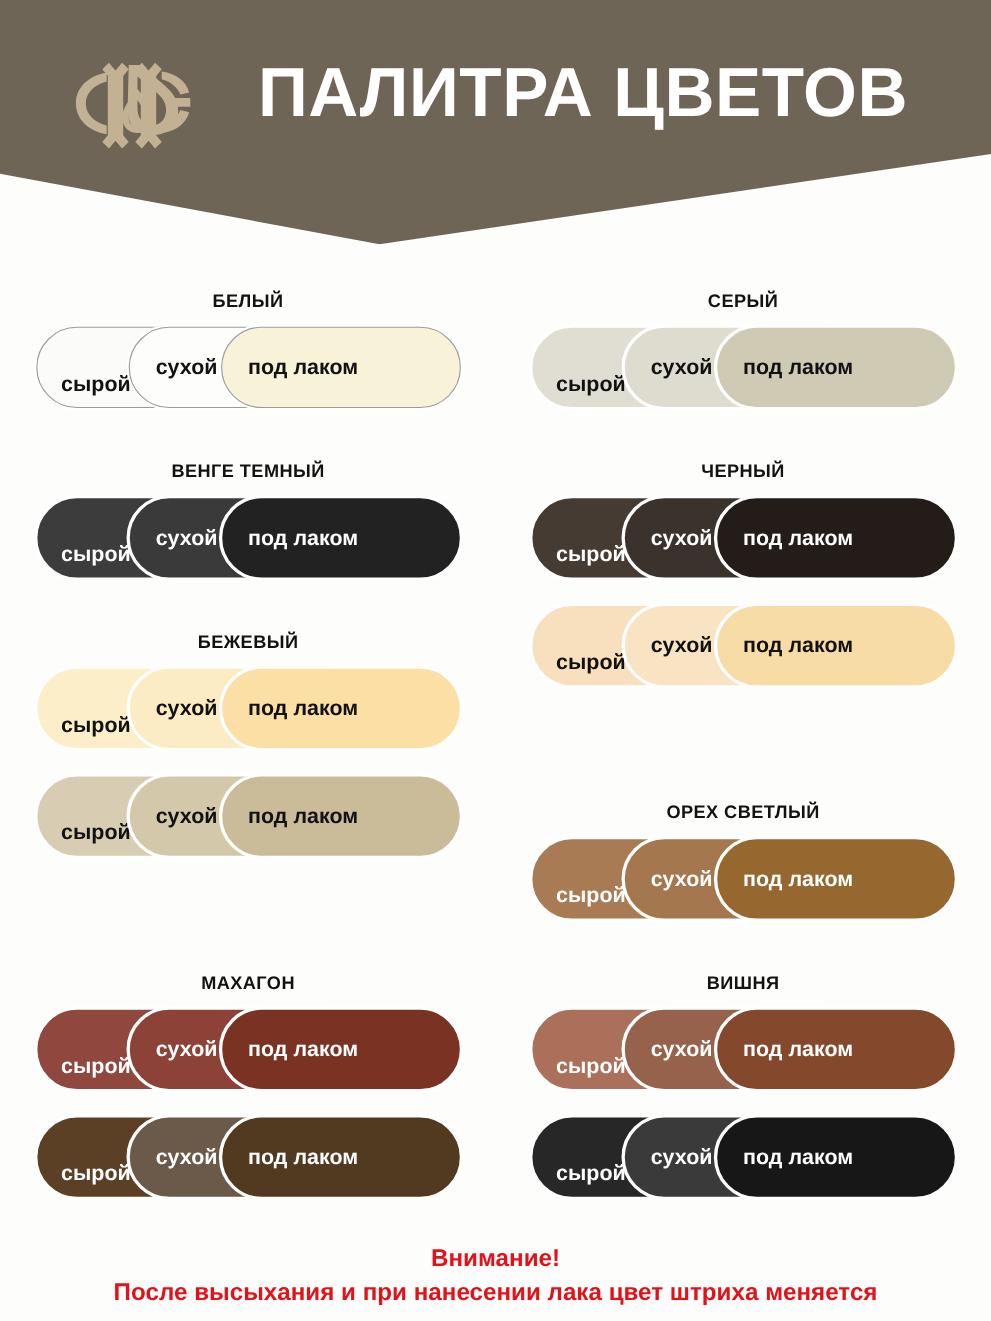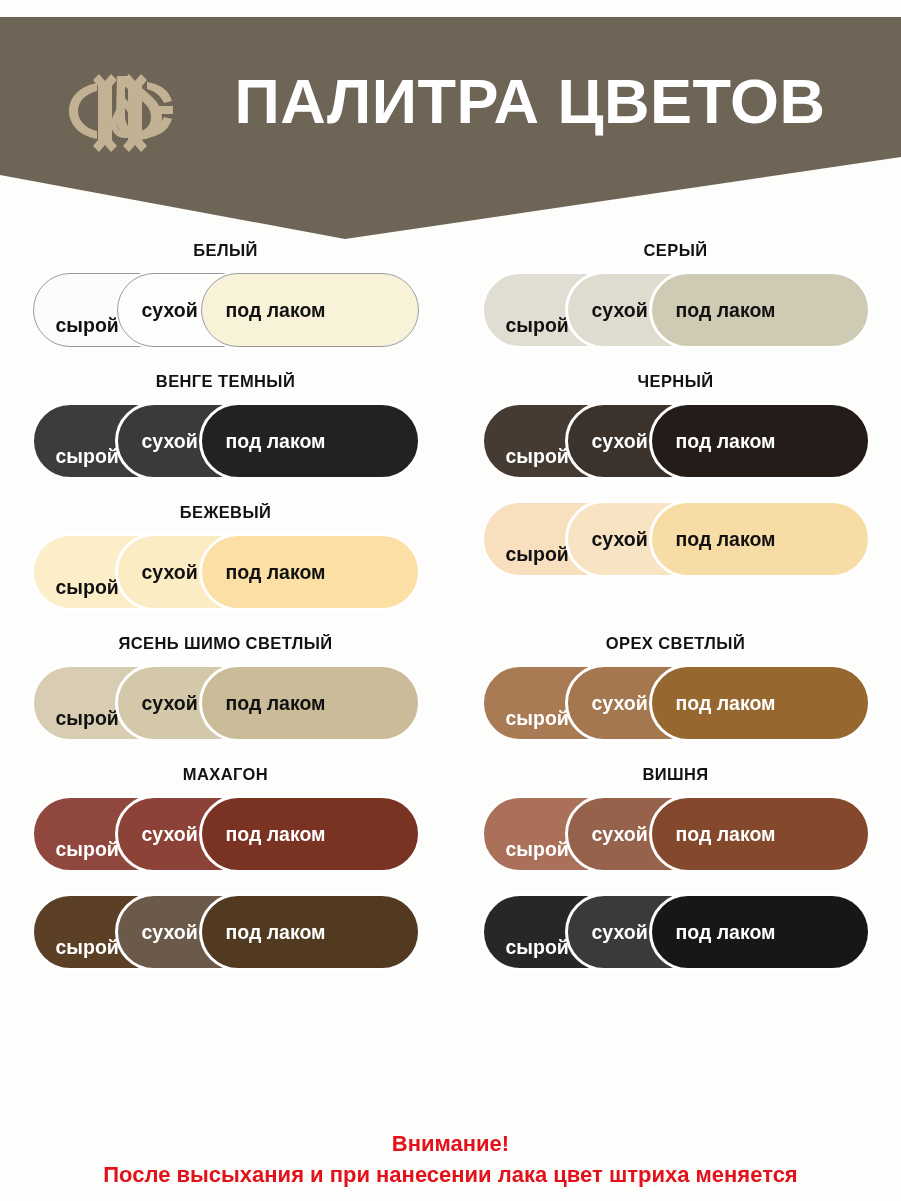--- a/index.html
+++ b/index.html
@@ -12,21 +12,21 @@
     background: #fdfdfb;
     font-family: "Liberation Sans", sans-serif;
     overflow: hidden;
     position: relative;
   }
 
   
   #header-banner {
     position: absolute;
     left: 0;
-    top: 17px;
+    top: 0;
     width: 901px;
     height: 232px;
     z-index: 5;
   }
   #banner-shape {
     position: absolute;
     left: 0;
     top: 0;
     width: 901px;
     height: 232px;
@@ -80,20 +80,21 @@
     text-align: center;
     font-size: 16.5px;
     font-weight: bold;
     color: #121212;
     letter-spacing: 0.4px;
     height: 24px;
     line-height: 24px;
     margin-bottom: 9px;
     white-space: nowrap;
     overflow: hidden;
+    margin-top: 24px;
   }
   .swatch-bar {
     position: relative;
     height: 78px;
     width: 390px;
   }
   .seg {
     position: absolute;
     top: 0;
     height: 78px;
@@ -263,21 +264,20 @@
             <span class="seg-label" style="color: rgb(17, 17, 17);">сухой</span>
           </div>
           <div class="seg seg-2" style="background: rgb(248, 220, 166);">
             <span class="seg-label" style="color: rgb(17, 17, 17);">под лаком</span>
           </div>
         </div>
       </div>
     </div>
     <div class="palette-row">
       <div class="swatch-card">
-        <div class="swatch-title">ЯСЕНЬ ШИМО СВЕТЛЫЙ</div>
         <div class="swatch-bar">
           <div class="seg seg-0" style="background: rgb(216, 205, 179);">
             <span class="seg-label" style="color: rgb(17, 17, 17);">сырой</span>
           </div>
           <div class="seg seg-1" style="background: rgb(212, 200, 171);">
             <span class="seg-label" style="color: rgb(17, 17, 17);">сухой</span>
           </div>
           <div class="seg seg-2" style="background: rgb(202, 187, 153);">
             <span class="seg-label" style="color: rgb(17, 17, 17);">под лаком</span>
           </div>

